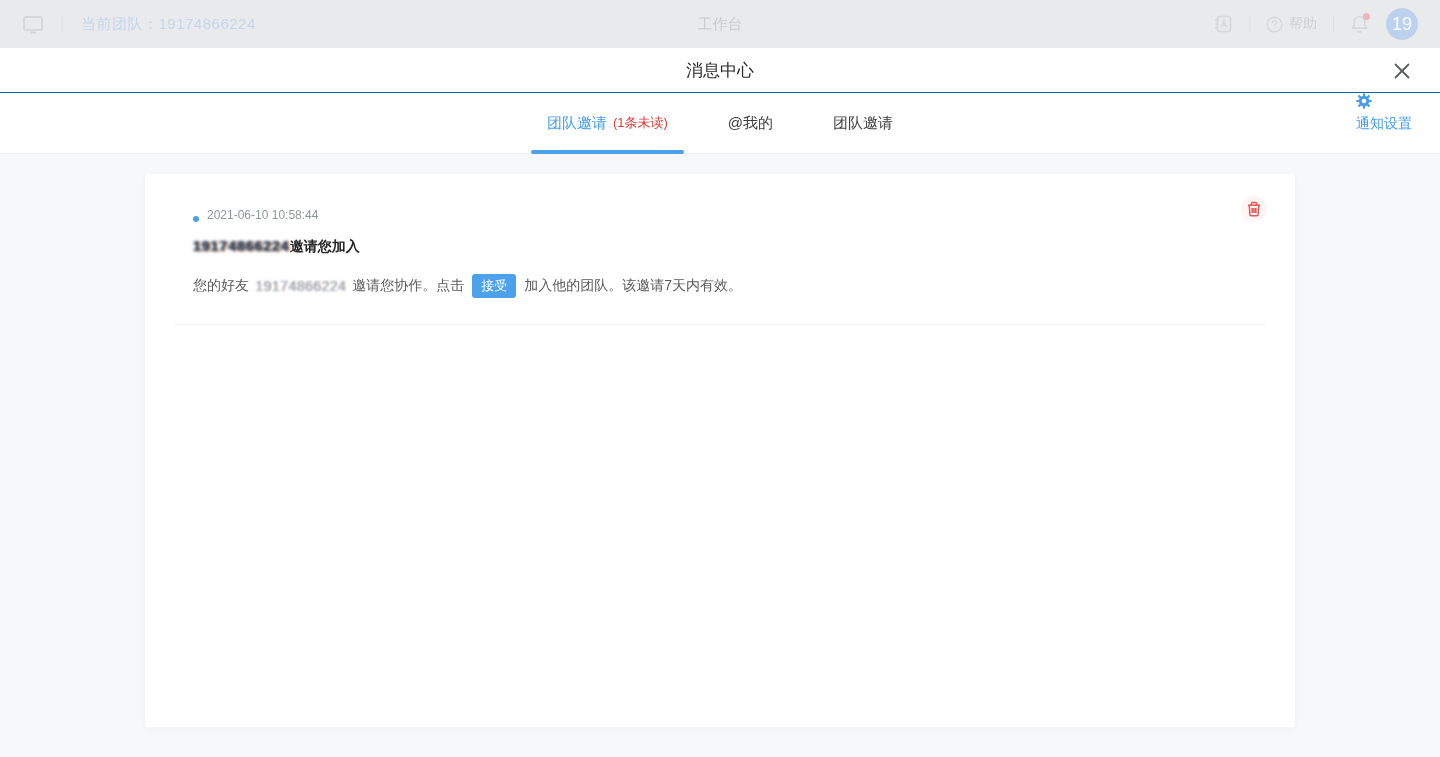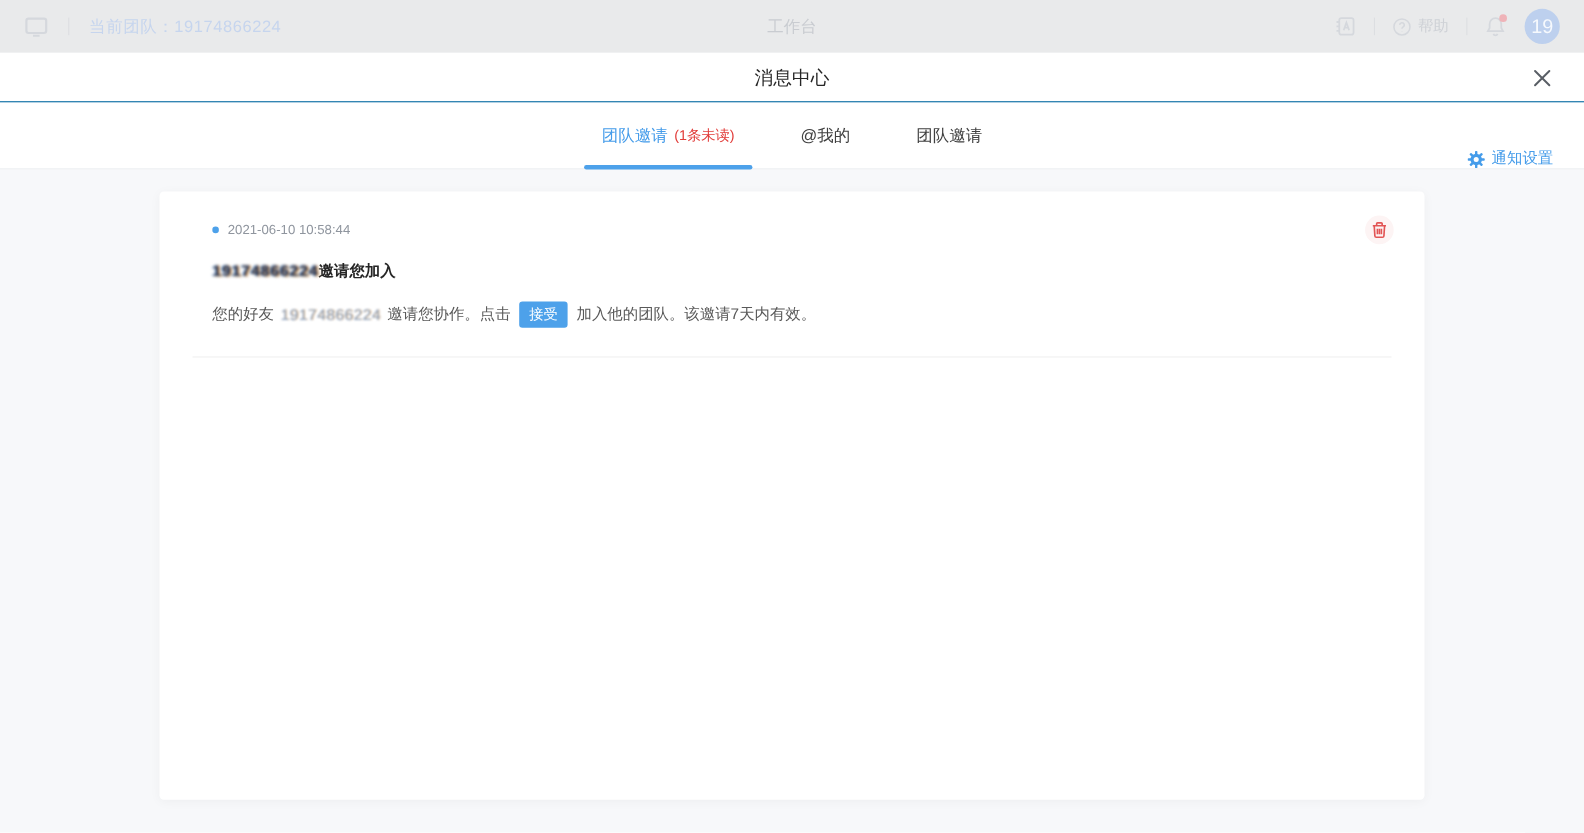--- a/index.html
+++ b/index.html
@@ -35,36 +35,36 @@
   .modal-header { height: 45px; border-bottom: 1px solid #0369a1; position: relative; display: flex; align-items: center; justify-content: center; }
   .modal-title { font-size: 17px; color: #262626; }
   .close-btn { position: absolute; right: 26px; top: 11px; width: 24px; height: 24px; cursor: pointer; display: flex; align-items: center; justify-content: center; }
 
   .tabbar { height: 61px; border-bottom: 1px solid #eceef1; position: relative; display: flex; align-items: stretch; justify-content: center; }
   .tabs { display: flex; gap: 28px; height: 100%; }
   .tab { display: flex; align-items: center; padding: 0 16px; font-size: 15px; color: #404040; position: relative; cursor: pointer; }
   .tab.active { color: #459cea; }
   .tab.active::after { content: ""; position: absolute; left: 0; right: 0; bottom: -1px; height: 4px; border-radius: 2px; background: #4da1ea; }
   .tab-badge { font-size: 13px; color: #e13c39; margin-left: 6px; }
-  .notif-settings { position: absolute; right: 28px; top: 0; bottom: 0; display: flex; align-items: flex-end; gap: 6px; color: #459cea; font-size: 14px; cursor: pointer; }
+  .notif-settings { position: absolute; right: 28px; top: 0; bottom: 0; display: flex; align-items: flex-start; gap: 6px; color: #459cea; font-size: 14px; cursor: pointer; flex-direction: column; }
 
   .modal-body { flex: 1; background: #f7f8fa; overflow: hidden; }
   .card {
     width: 1150px; height: 553px; margin: 20px auto 0;
     background: #ffffff; border-radius: 4px;
     box-shadow: 0 2px 10px rgba(0,0,0,0.04);
   }
   .card-header { height: 53px; padding: 0 28px; display: flex; align-items: center; border-bottom: 1px solid #f0f0f0; }
   .filter-label { font-size: 14px; color: #404040; margin-left: 12px; }
   .filter-caret { margin-left: 10px; display: flex; align-items: center; cursor: pointer; }
   .more-btn { margin-left: auto; display: flex; gap: 3px; cursor: pointer; padding: 6px 2px; }
   .more-btn i { width: 4px; height: 4px; background: #4a4f57; border-radius: 1px; }
 
   .message { padding: 22px 28px 0; }
-  .msg-meta { display: flex; align-items: center; }
+  .msg-meta { display: flex; align-items: flex-end; }
   .unread-dot { width: 6px; height: 6px; border-radius: 50%; background: #4da1ea; margin: 0 8px 0 20px; }
   .timestamp { font-size: 12px; color: #8f959e; }
   .trash-btn { margin-left: auto; width: 26px; height: 26px; border-radius: 50%; background: #fdf4f4; display: flex; align-items: center; justify-content: center; cursor: pointer; }
 
   .msg-title { margin: 16px 0 0 20px; font-size: 14px; font-weight: 700; color: #262626; }
   .redacted-strong {
     font-weight: 700; color: #22375c; letter-spacing: 1px;
     text-shadow: 1px 0 0 #b06a2c, -1px 0 0 #7fa9d8, 2px 1px 0 #e0c39a;
     filter: blur(1.6px);
   }

